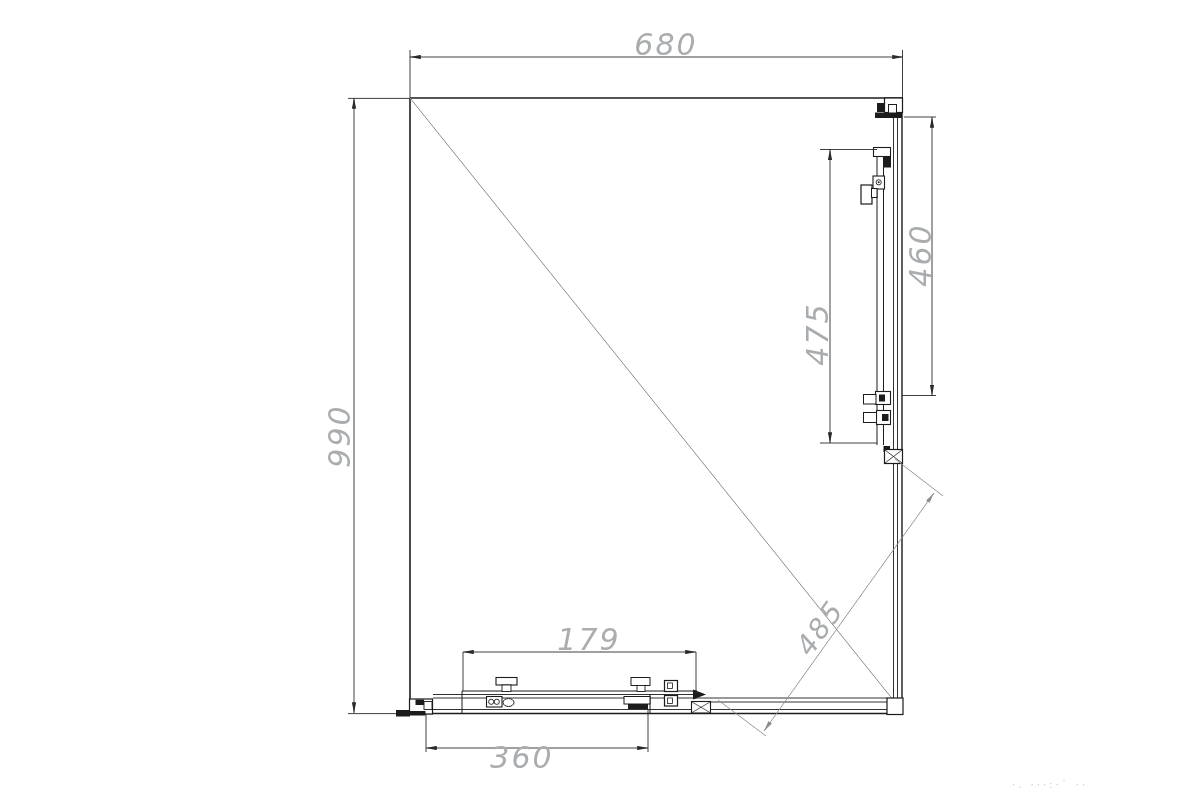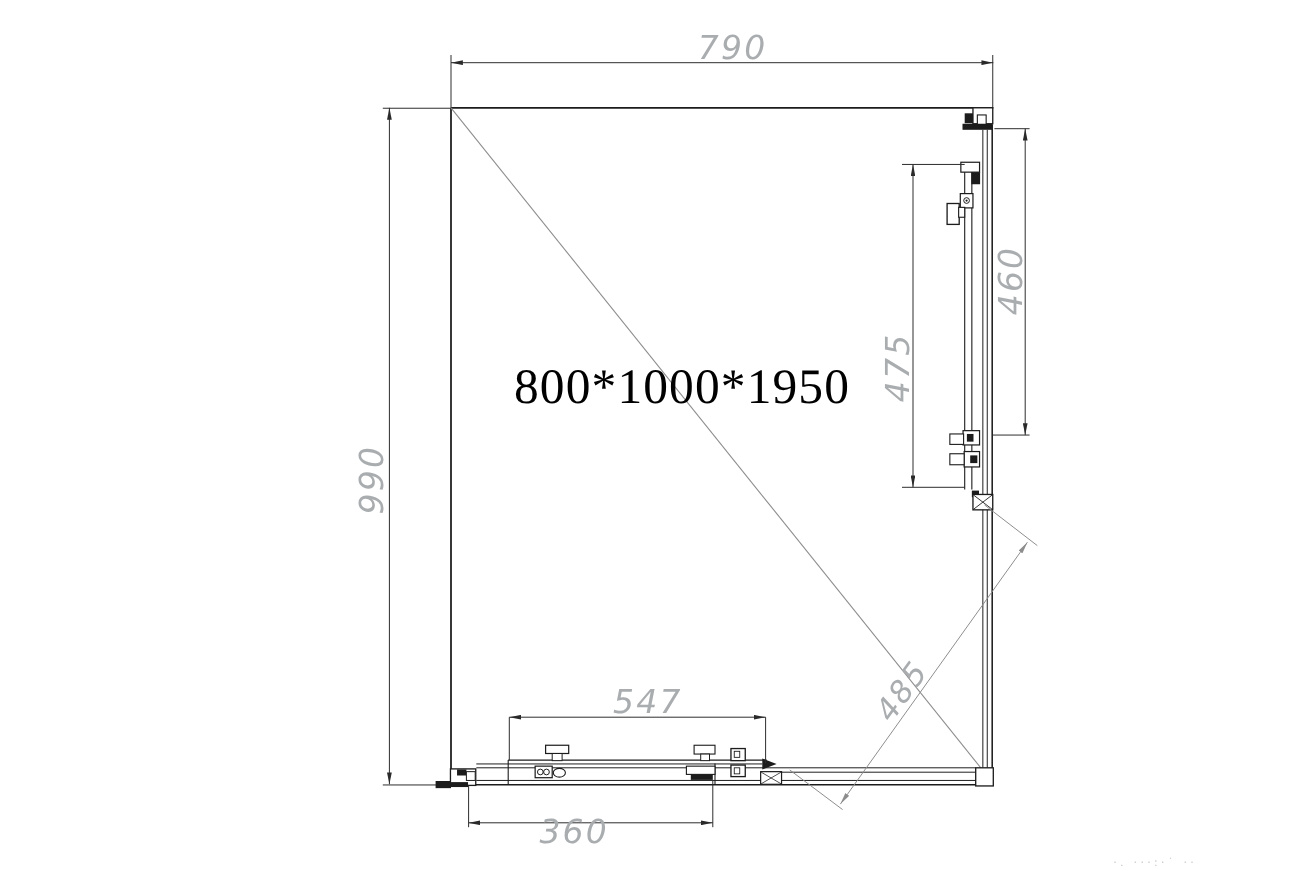--- a/index.html
+++ b/index.html
@@ -185,31 +185,30 @@
       <line class="dl" x1="426" y1="748" x2="648" y2="748" stroke-width="0.9" marker-start="url(#arrD)" marker-end="url(#arrD)"></line>
     </g>
 
     <g>
       <line class="gy" x1="895" y1="459" x2="943" y2="496" stroke-width="0.9"></line>
       <line class="gy" x1="718" y1="700" x2="766" y2="736" stroke-width="0.9"></line>
       <line class="gy" x1="934" y1="493" x2="764" y2="731" stroke-width="0.9" marker-start="url(#arrG)" marker-end="url(#arrG)"></line>
     </g>
   </svg>
 
-  <div class="dim-label" style="left:666px;top:44px;">790</div>
+  <div class="dim-label" style="left:666px;top:44px;">680</div>
 
   <div class="dim-label rot90" style="left:339px;top:436px;">990</div>
 
   <div class="dim-label rot90" style="left:920px;top:255px;">460</div>
 
   <div class="dim-label rot90" style="left:817px;top:334px;">475</div>
 
-  <div class="dim-label" style="left:589px;top:639px;">547</div>
+  <div class="dim-label" style="left:589px;top:639px;">179</div>
 
   <div class="dim-label" style="left:522px;top:757px;">360</div>
 
   <div class="dim-label rot485" style="left:820px;top:628px;">485</div>
 
-  <div class="product-label" style="left:620px;top:351px;">800*1000*1950</div>
 
   <div class="watermark">·. ···:·˙   ··</div>
 
 </div>
 
 </body></html>

